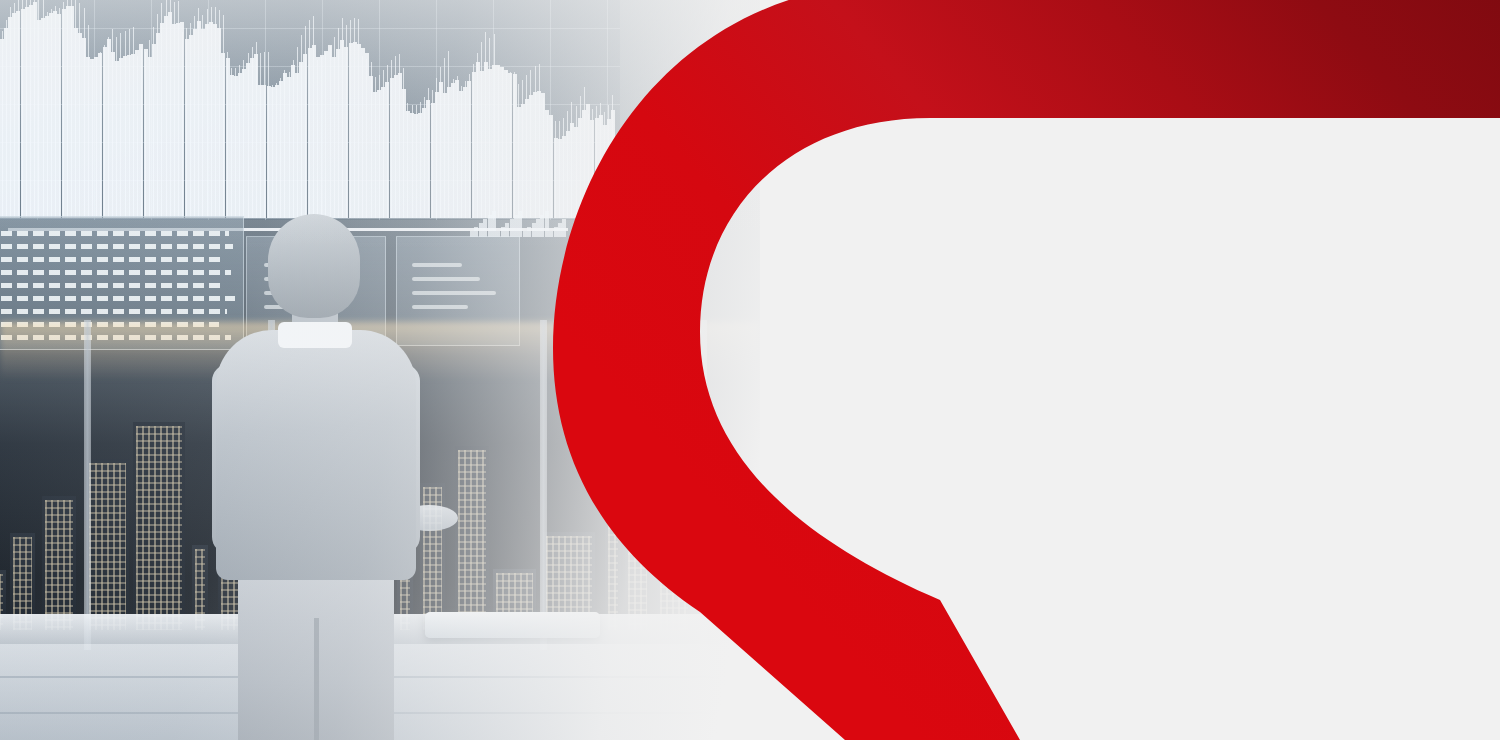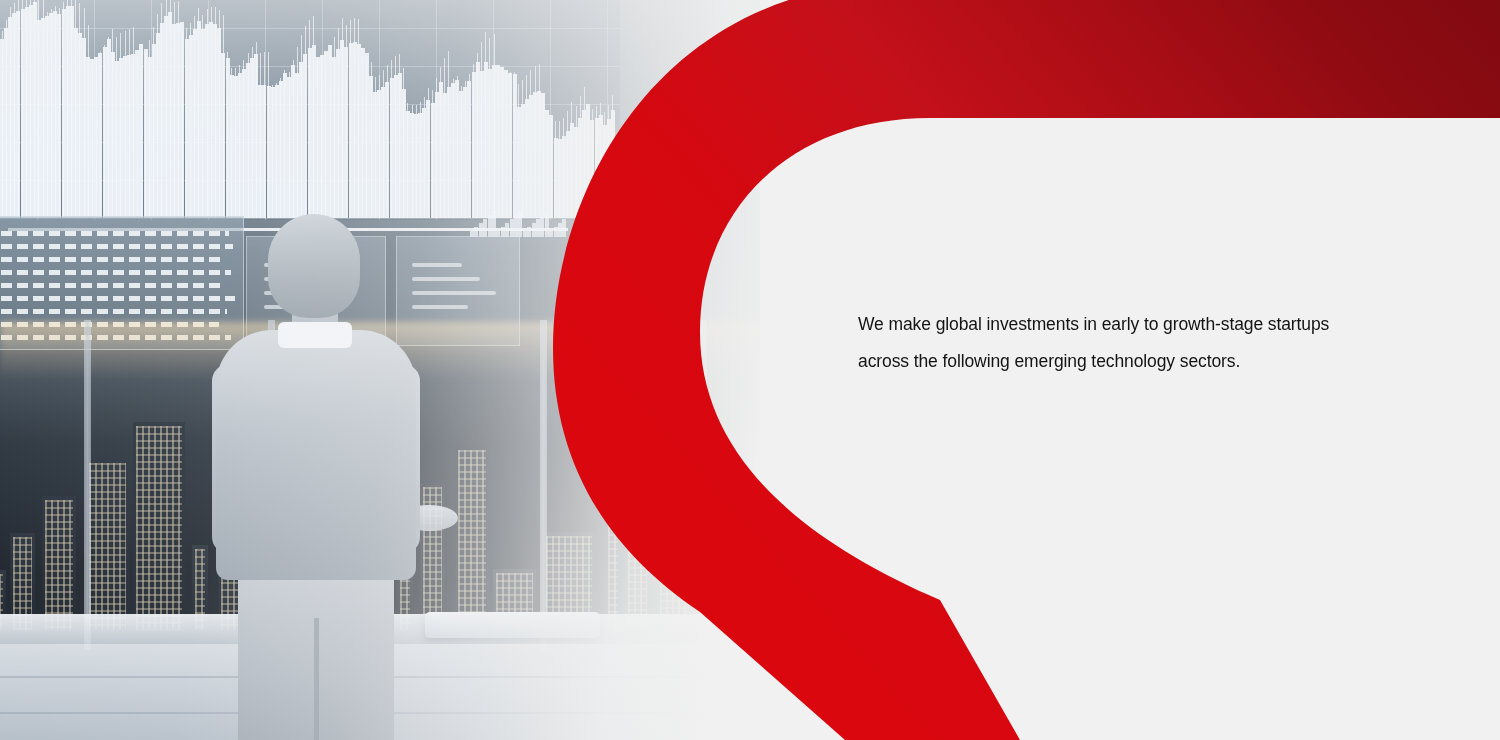--- a/index.html
+++ b/index.html
@@ -767,16 +767,15 @@
              C 700 455 800 540 940 600
              L 1020 740
              L 845 740
              L 700 612
              C 600 545 553 455 553 348
              C 553 185 665 -18 905 -18
              Z" fill="url(#redgrad)"></path>
   </svg>
 
   <div class="content">
-    <p class="subcopy">We make global investments in early to growth-stage startups across the following emerging technology sectors.</p>
   </div>
 
 </div>
 
 </body></html>

